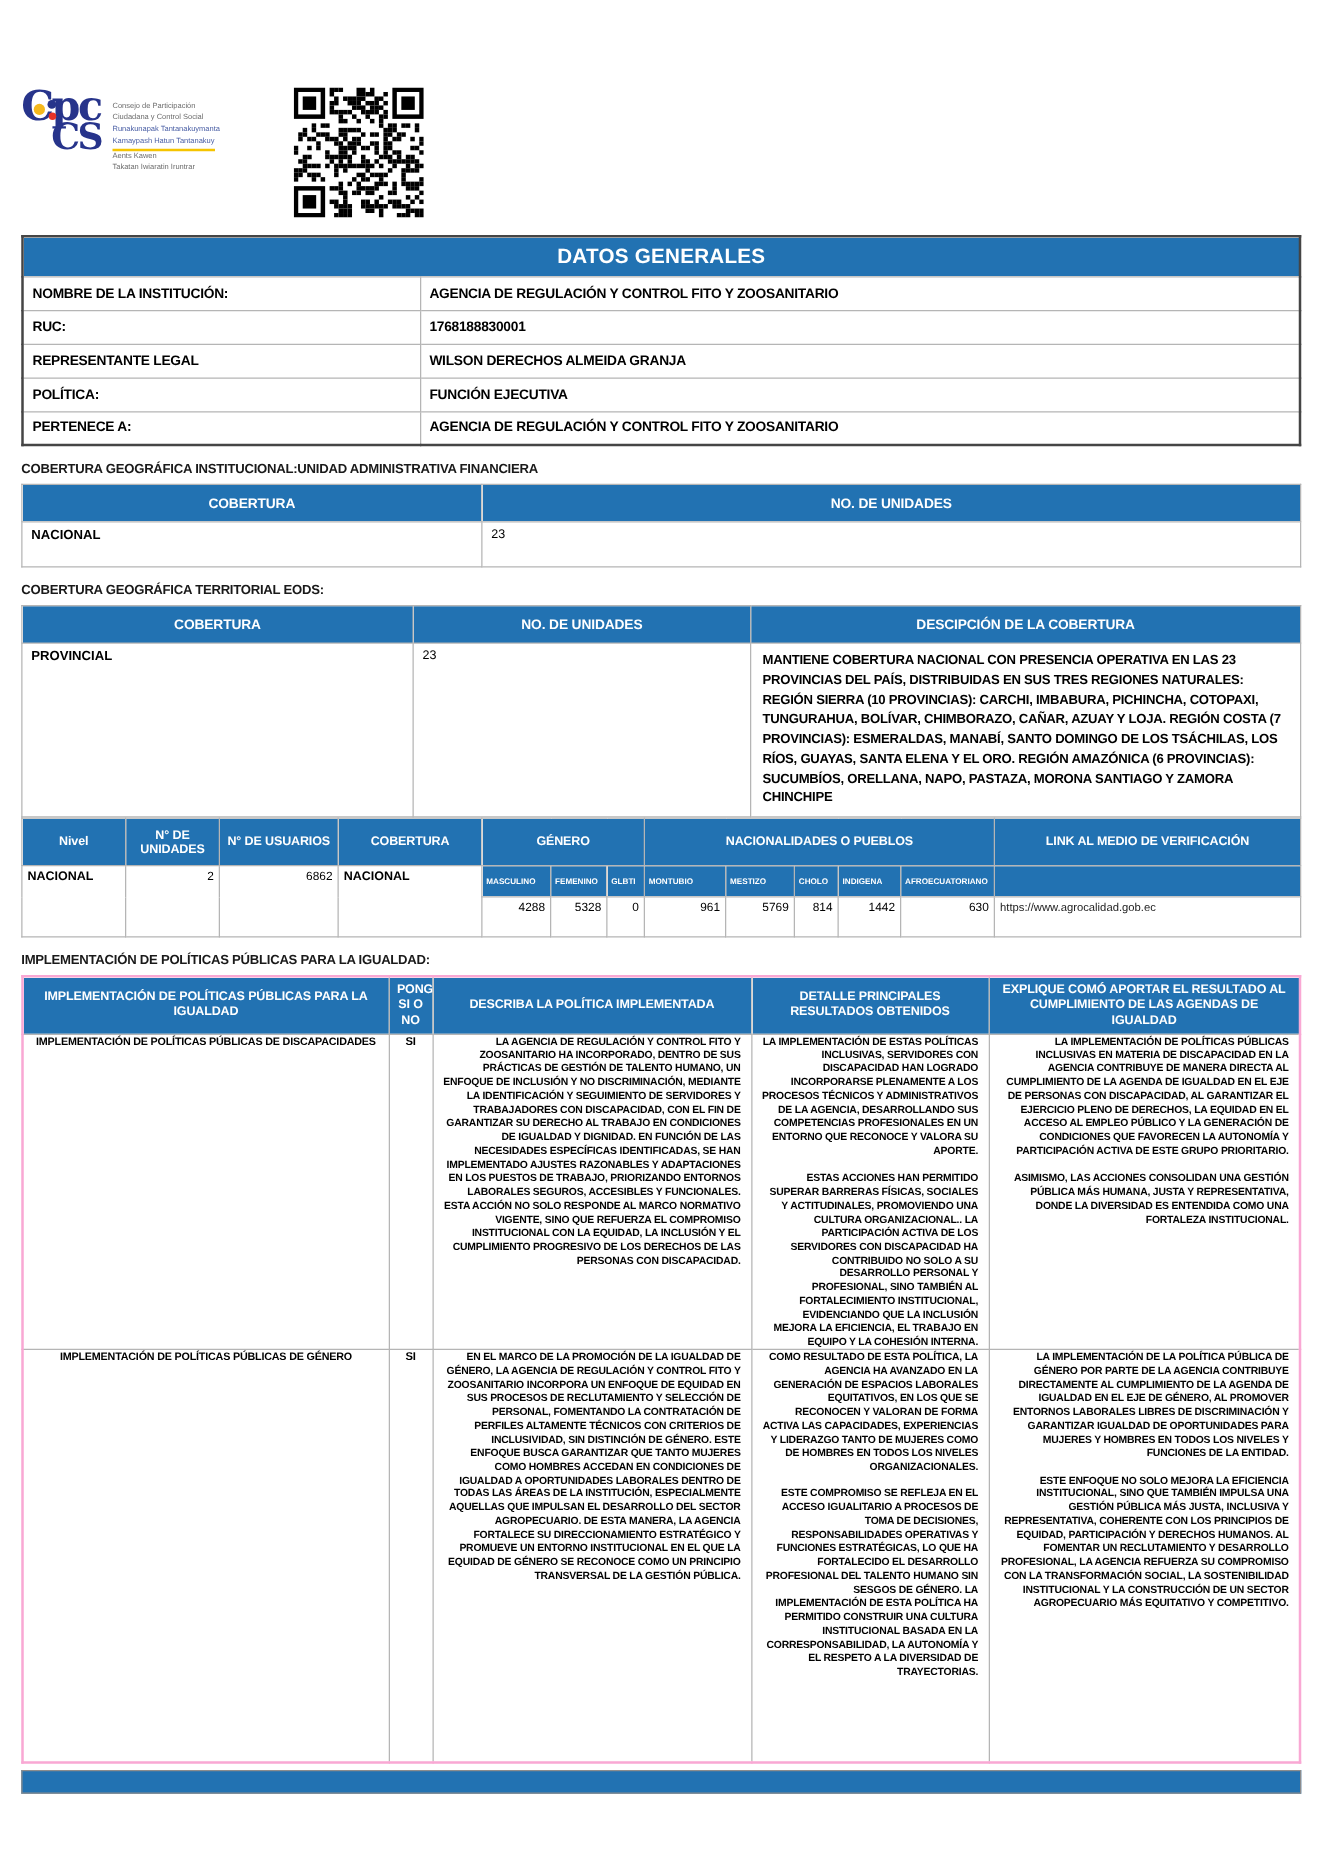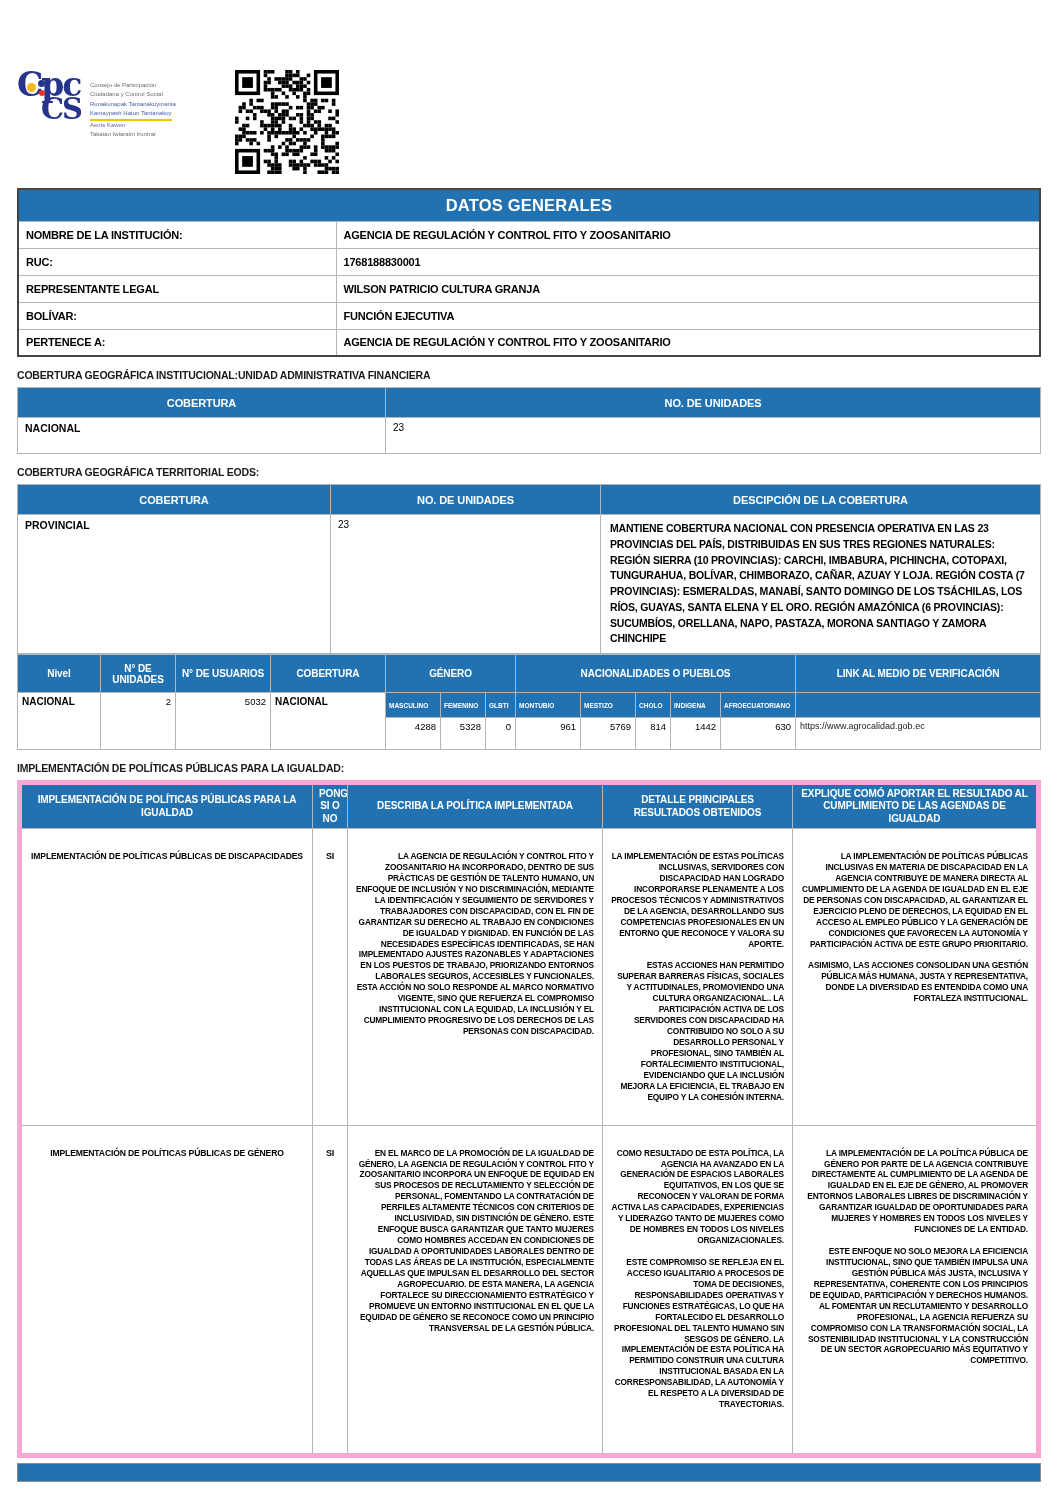--- a/index.html
+++ b/index.html
@@ -54,23 +54,23 @@
   .t-unid { border:1px solid #8c8c8c; }
   .t-unid th.top { height:38px; font-size:10px; letter-spacing:-0.1px; padding:2px 3px; }
   .t-unid th.sub { height:25px; font-size:6.5px; text-align:left; padding:2px 3px; font-weight:700; }
   .t-unid td { vertical-align:top; padding:3px 4px; }
   .t-unid td.val { text-align:right; font-size:9.5px; height:32px; }
   .t-unid td.rsp { font-size:10px; font-weight:700; }
   .t-unid td.rspn { font-size:9.5px; text-align:right; font-weight:400; }
   .t-unid td.link-cell { font-size:9px; text-align:left; color:#222; }
 
   
-  .t-pol { border:5px solid #f9a8d4; }
+  .t-pol { border:2px solid #f9a8d4; }
   .t-pol th { height:46px; font-size:10px; letter-spacing:-0.1px; padding:2px 6px; line-height:1.25; }
-  .t-pol td { vertical-align:top; text-align:center; font-size:8.3px; font-weight:700; line-height:1.32; letter-spacing:-0.15px; padding:22px 8px; }
+  .t-pol td { vertical-align:top; text-align:center; font-size:8.3px; font-weight:700; line-height:1.32; letter-spacing:-0.15px; padding:0 8px; }
   .t-pol td.p-name { font-size:8.6px; }
   .t-pol td.p-si { font-size:9px; }
   .t-pol td.multi { white-space:pre-line;text-align:right; }
   .t-pol tr.r1 td { height:252px; }
   .t-pol tr.r2 td { height:330px; }
 
   .bottom-bar { height:17px; background:#2272b2; border:1px solid #8c8c8c; margin-top:5px; }
 </style>
 </head>
 <body>
@@ -426,24 +426,24 @@
     <tr>
       <td class="dg">NOMBRE DE LA INSTITUCIÓN:</td>
       <td class="dg">AGENCIA DE REGULACIÓN Y CONTROL FITO Y ZOOSANITARIO</td>
     </tr>
     <tr>
       <td class="dg">RUC:</td>
       <td class="dg">1768188830001</td>
     </tr>
     <tr>
       <td class="dg">REPRESENTANTE LEGAL</td>
-      <td class="dg">WILSON PATRICIO CULTURA GRANJA</td>
-    </tr>
-    <tr>
-      <td class="dg">BOLÍVAR:</td>
+      <td class="dg">WILSON DERECHOS ALMEIDA GRANJA</td>
+    </tr>
+    <tr>
+      <td class="dg">POLÍTICA:</td>
       <td class="dg">FUNCIÓN EJECUTIVA</td>
     </tr>
     <tr>
       <td class="dg">PERTENECE A:</td>
       <td class="dg">AGENCIA DE REGULACIÓN Y CONTROL FITO Y ZOOSANITARIO</td>
     </tr>
   </tbody>
     </table>
 
   <div class="sec-label">COBERTURA GEOGRÁFICA INSTITUCIONAL:UNIDAD ADMINISTRATIVA FINANCIERA</div>
@@ -507,21 +507,21 @@
       <th class="blue top">N° DE UNIDADES</th>
       <th class="blue top">N° DE USUARIOS</th>
       <th class="blue top">COBERTURA</th>
       <th class="blue top" colspan="3">GÉNERO</th>
       <th class="blue top" colspan="5">NACIONALIDADES O PUEBLOS</th>
       <th class="blue top">LINK AL MEDIO DE VERIFICACIÓN</th>
     </tr>
     <tr>
       <td rowspan="2" class="rsp">NACIONAL</td>
       <td rowspan="2" class="rspn">2</td>
-      <td rowspan="2" class="rspn">5032</td>
+      <td rowspan="2" class="rspn">6862</td>
       <td rowspan="2" class="rsp">NACIONAL</td>
       <th class="blue sub">MASCULINO</th>
       <th class="blue sub">FEMENINO</th>
       <th class="blue sub">GLBTI</th>
       <th class="blue sub">MONTUBIO</th>
       <th class="blue sub">MESTIZO</th>
       <th class="blue sub">CHOLO</th>
       <th class="blue sub">INDIGENA</th>
       <th class="blue sub">AFROECUATORIANO</th>
       <th class="blue sub"></th>

